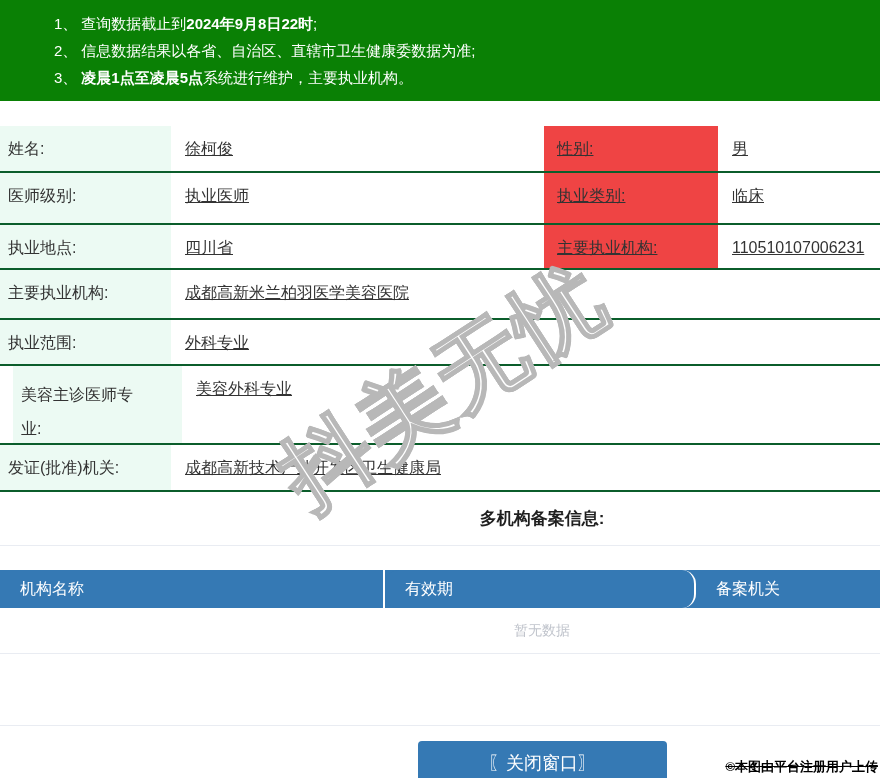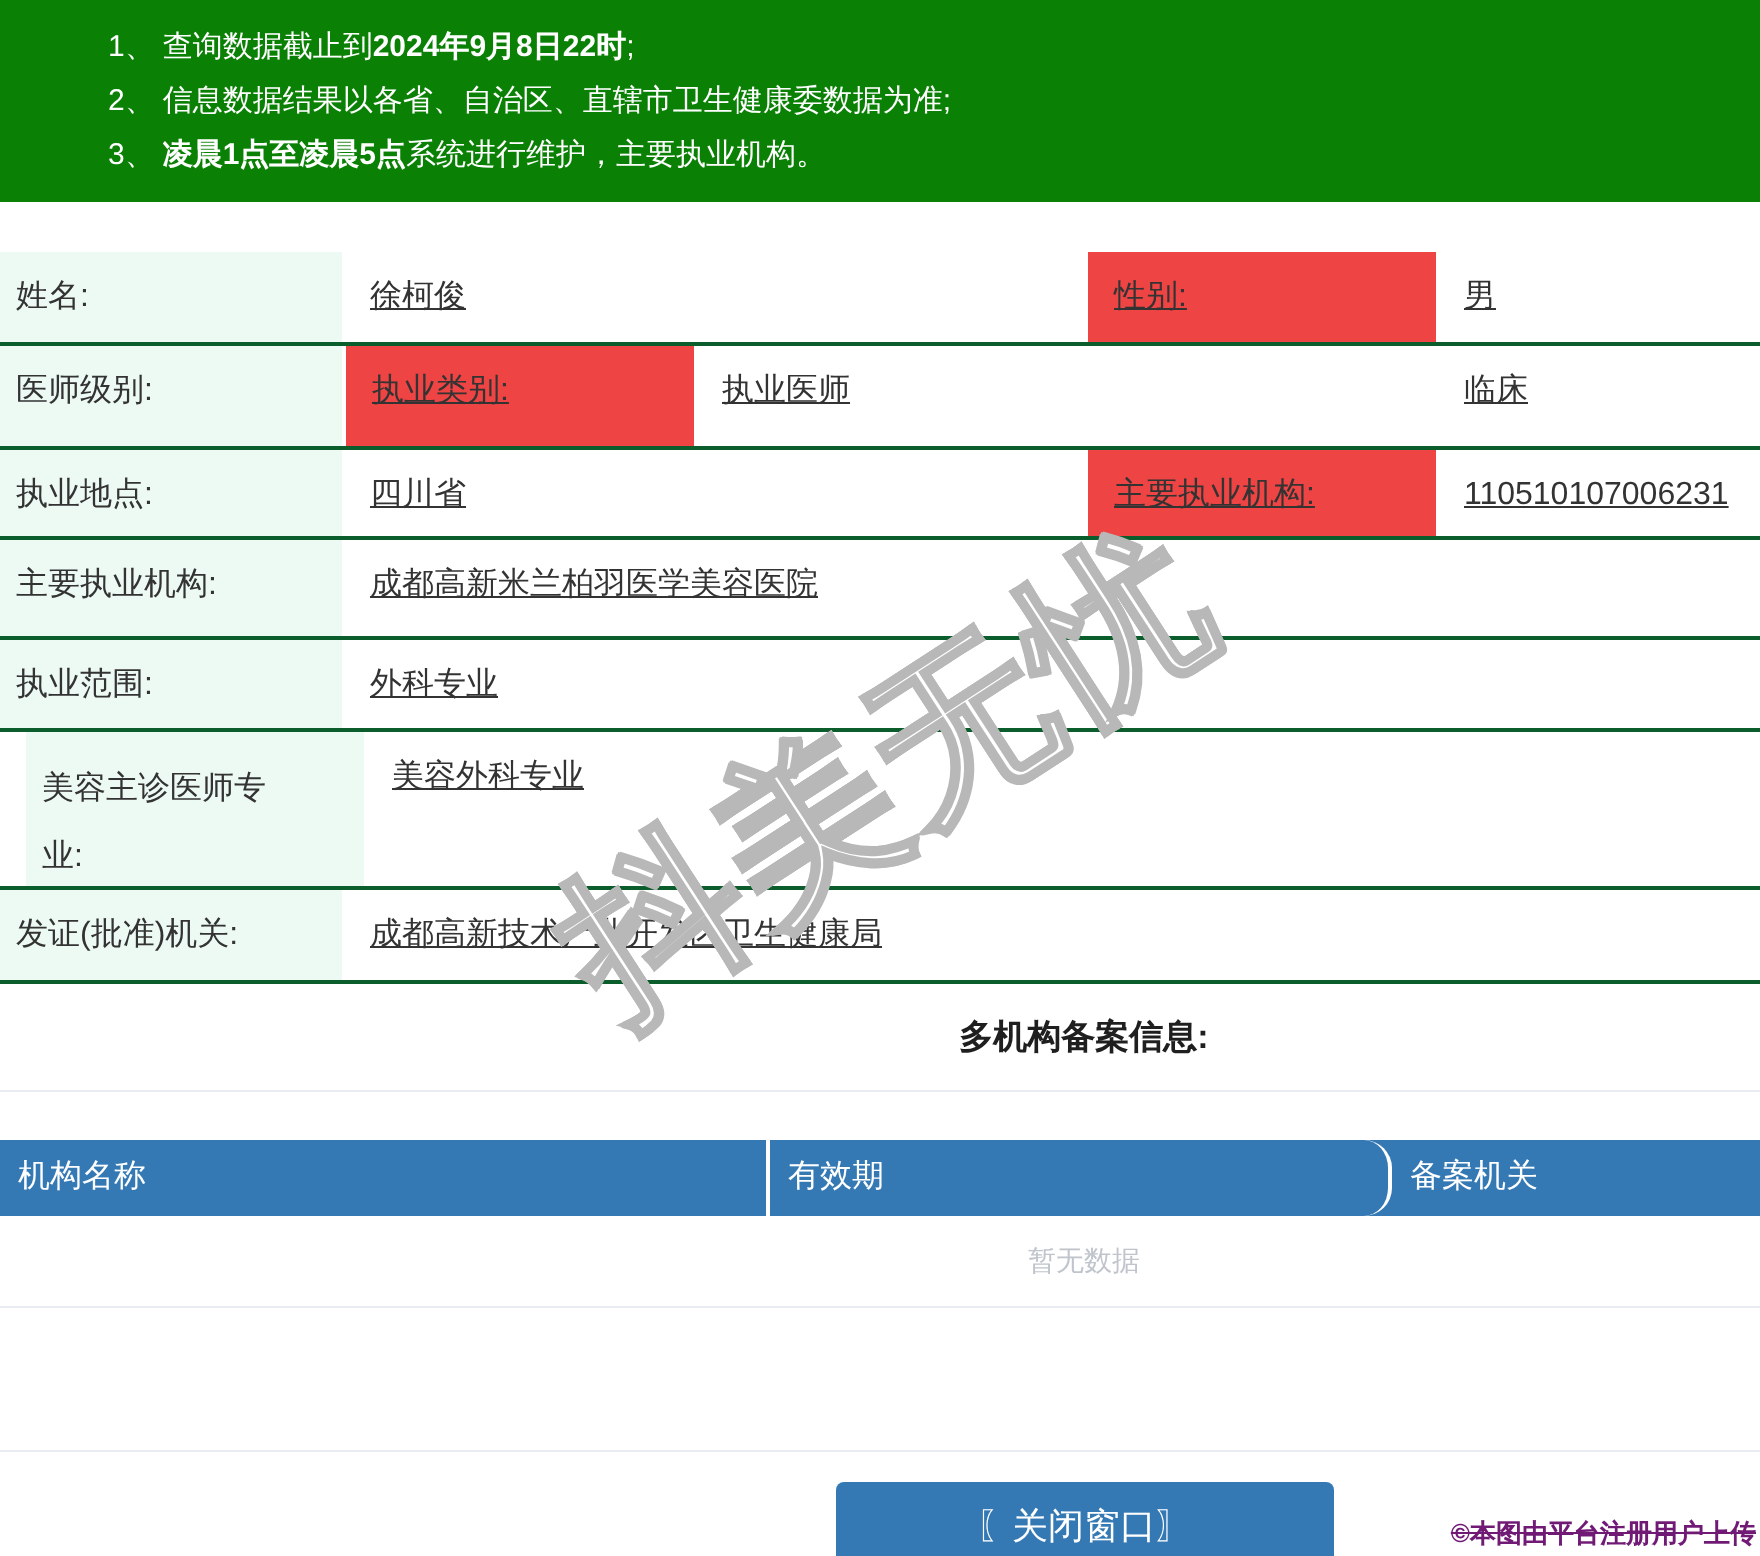--- a/index.html
+++ b/index.html
@@ -49,21 +49,21 @@
 
   
   .section-title {
     margin-top:16px; width:1084px; text-align:center;
     font-size:17px; font-weight:bold; color:#1f1f1f; line-height:22px;
   }
   .hairline { width:1084px; height:1px; background:#e9ecf2; }
   .hl-1 { margin-top:15px; }
   .filing-header { margin-top:24px; width:1084px; height:38px; display:flex; background:#3579b4; }
   .fcell {
-    color:#ffffff; font-size:16px; line-height:38px; padding-left:9px;
+    color:#ffffff; font-size:16px; line-height:38px; padding-left:20px;
     background:#3579b4;
   }
   .fc0 { width:385px; border-right:2px solid #ffffff; }
   .fc1 { width:311px; border-right:2px solid #ffffff;border-radius:14px; }
   .fc2 { width:386px; }
   .empty-row {
     width:1084px; height:46px; border-bottom:1px solid #e9ecf2;
     text-align:center; line-height:44px; font-size:14px; color:#c0c4cc;
   }
   .spacer { width:1084px; height:72px; border-bottom:1px solid #e9ecf2; }
@@ -71,21 +71,21 @@
   
   .btn-wrap { width:1084px; margin-top:15px; text-align:center; }
   .close-btn {
     display:inline-block; width:249px; height:44px;
     background:#3579b4; border:none; border-radius:4px;
     color:#ffffff; font-size:18px; line-height:44px; text-align:center;
     cursor:pointer; font-family:inherit;
   }
   .copyright {
     position:absolute; right:2px; bottom:2px; z-index:6;
-    font-size:13px; font-weight:bold; color:#701a75;
+    font-size:13px; font-weight:bold; color:#000000;
     text-decoration:line-through;
   }
 </style>
 </head>
 <body>
 
 <div class="page">
 
   <div class="banner">
     <div class="bline"><span class="num">1、</span><span>查询数据截止到</span><b>2024年9月8日22时</b><span>;</span></div>
@@ -95,22 +95,22 @@
 
   <div class="info-table">
     <div class="irow r1">
       <div class="cell lbl"><span class="lbl-txt">姓名:</span></div>
       <div class="cell val">徐柯俊</div>
       <div class="cell lbl2"><span class="lbl-txt">性别:</span></div>
       <div class="cell val2">男</div>
     </div>
     <div class="irow r2">
       <div class="cell lbl"><span class="lbl-txt">医师级别:</span></div>
+      <div class="cell val">执业医师</div>
       <div class="cell lbl2"><span class="lbl-txt">执业类别:</span></div>
-      <div class="cell val">执业医师</div>
       <div class="cell val2">临床</div>
     </div>
     <div class="irow r3">
       <div class="cell lbl"><span class="lbl-txt">执业地点:</span></div>
       <div class="cell val">四川省</div>
       <div class="cell lbl2"><span class="lbl-txt">主要执业机构:</span></div>
       <div class="cell val2">110510107006231</div>
     </div>
     <div class="irow r4">
       <div class="cell lbl"><span class="lbl-txt">主要执业机构:</span></div>

